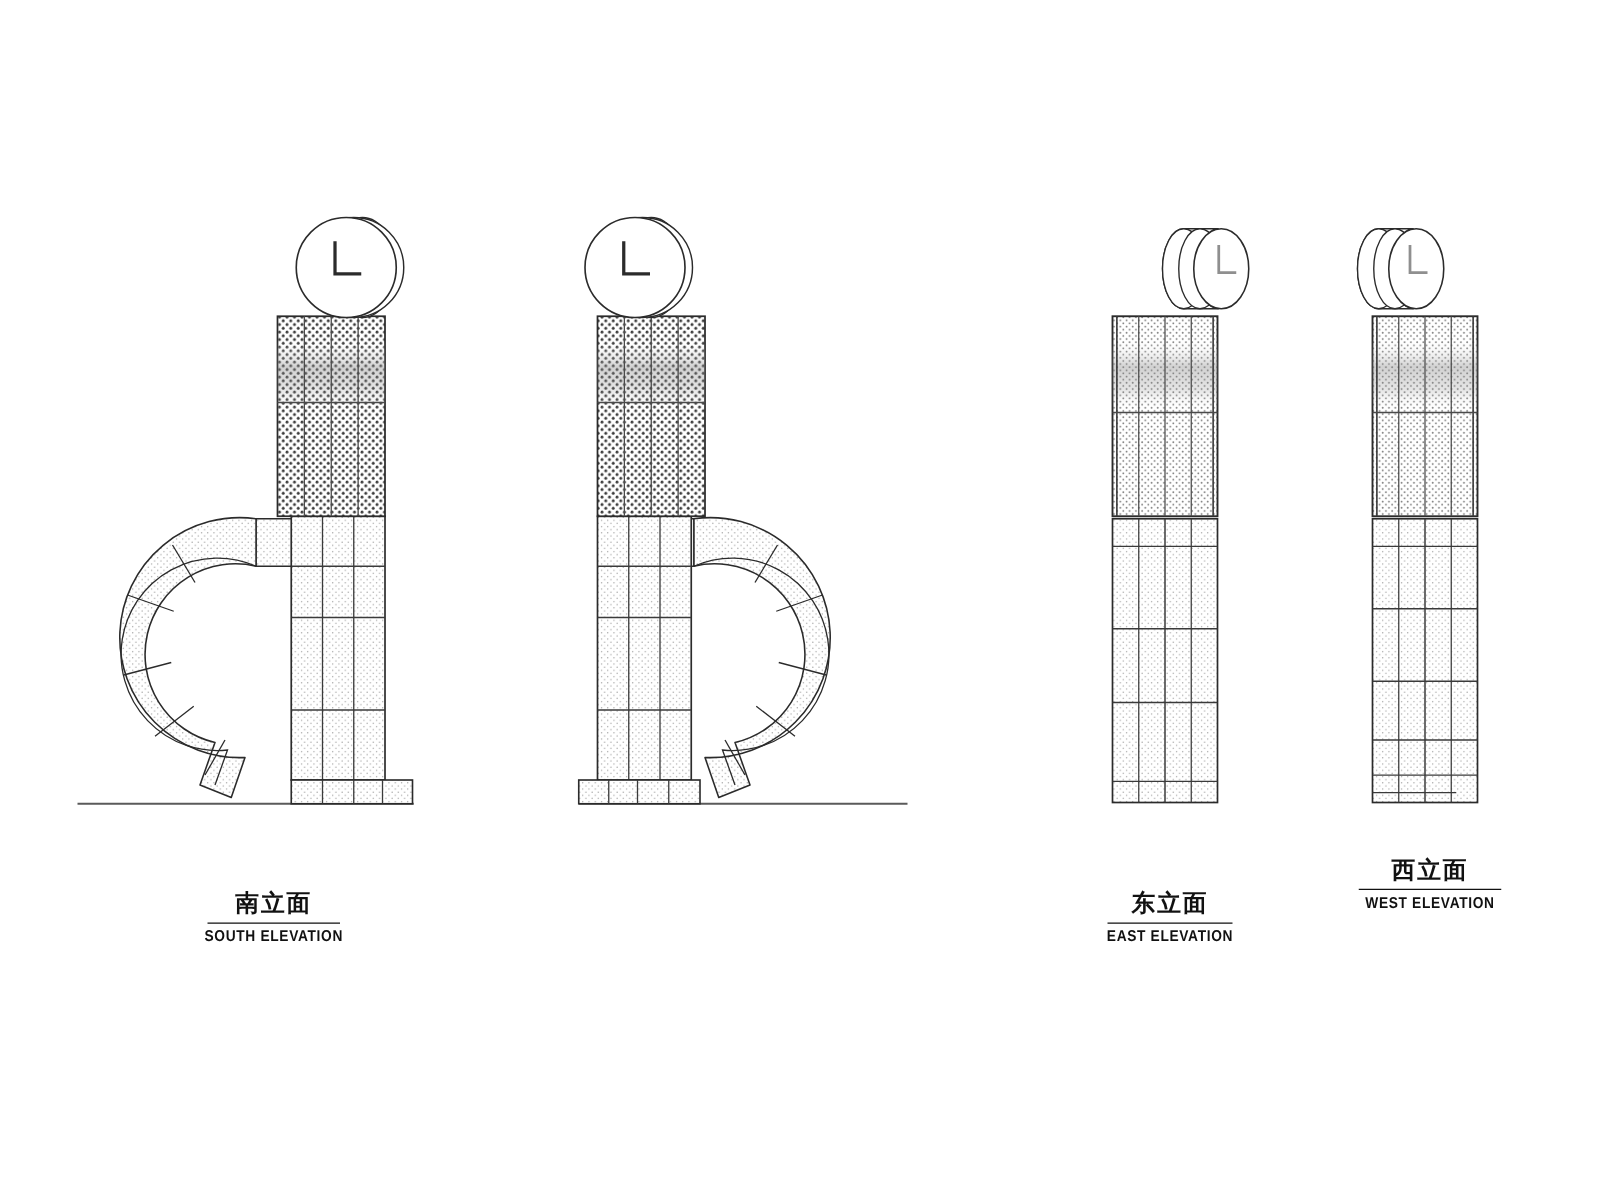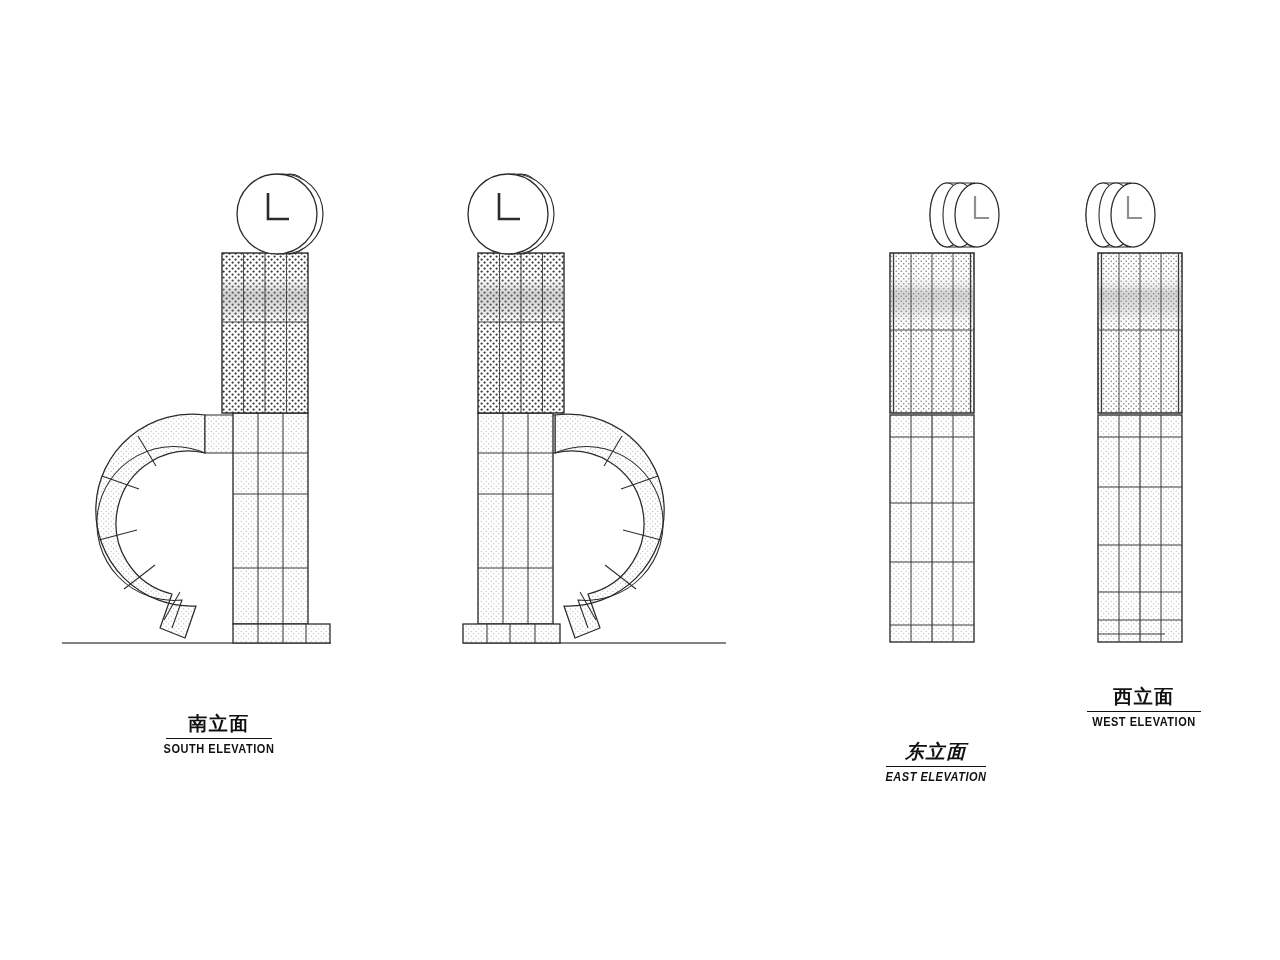--- a/index.html
+++ b/index.html
@@ -258,21 +258,21 @@
     </g>
   </svg>
 
   <div class="caption" style="left:129px;top:712px;width:180px;">
     <div class="cn">南立面</div>
     <div class="rule" style="width:106px;"></div>
     <div class="en">SOUTH ELEVATION</div>
   </div>
 
 
-  <div class="caption" style="left:846px;top:740px;width:180px;font-style:italic;">
+  <div class="caption" style="left:846px;top:712px;width:180px;">
     <div class="cn">东立面</div>
     <div class="rule" style="width:100px;"></div>
     <div class="en">EAST ELEVATION</div>
   </div>
 
   <div class="caption" style="left:1054px;top:685px;width:180px;">
     <div class="cn">西立面</div>
     <div class="rule" style="width:114px;"></div>
     <div class="en">WEST ELEVATION</div>
   </div>

